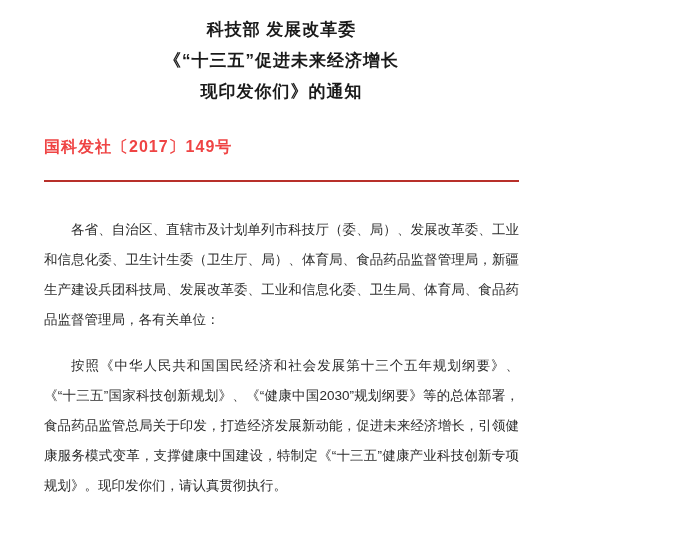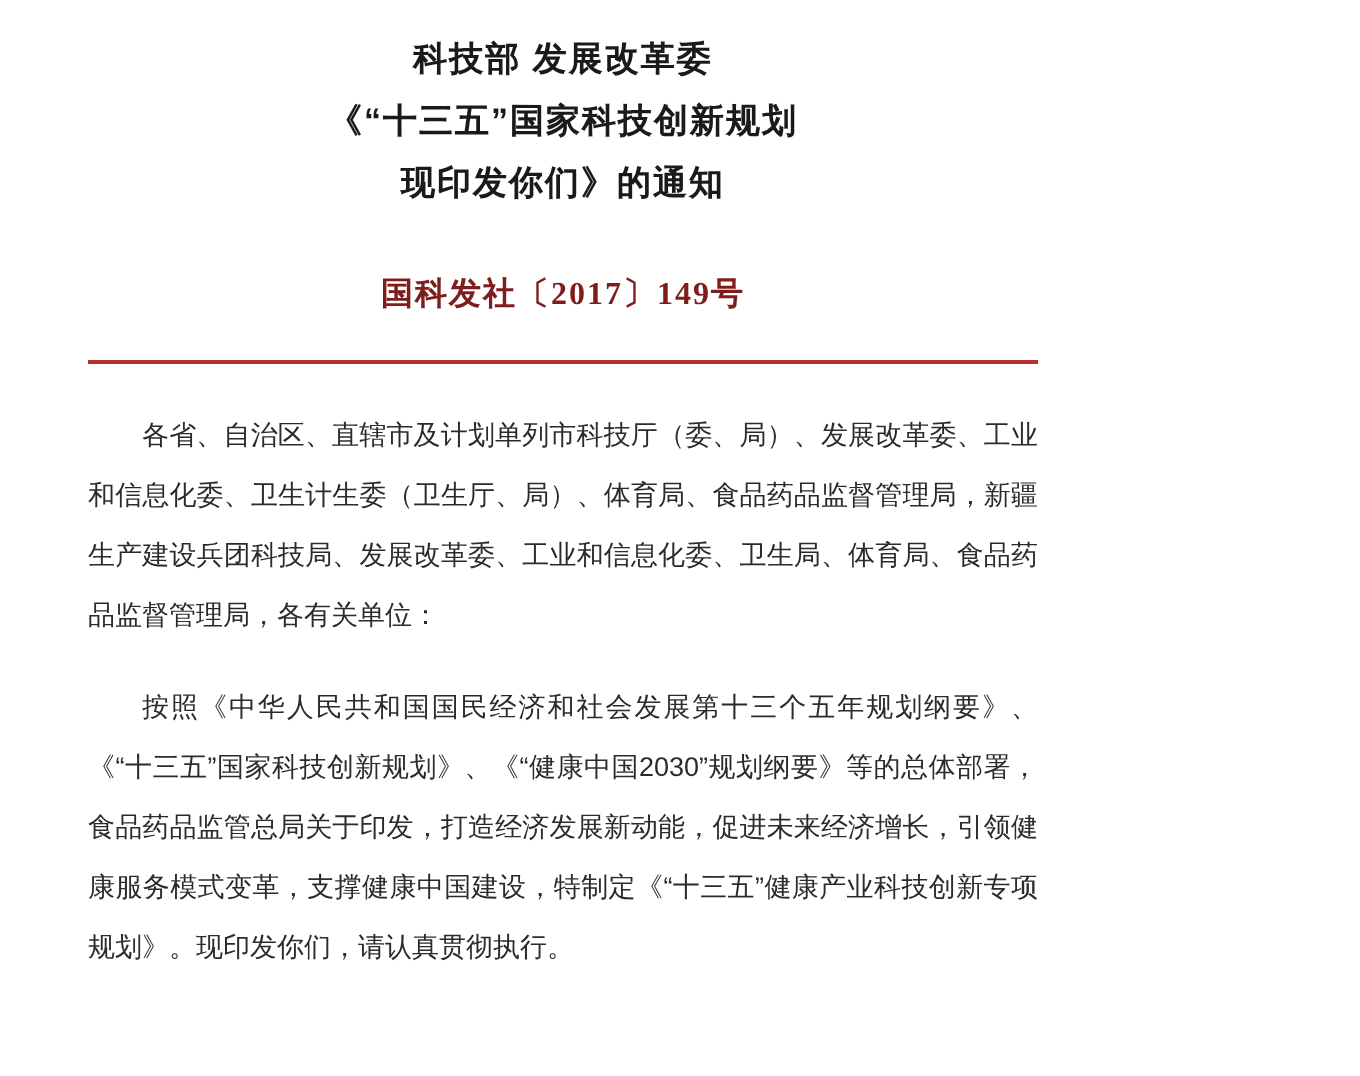--- a/index.html
+++ b/index.html
@@ -30,39 +30,39 @@
     font-family: "Liberation Sans", "DejaVu Sans", sans-serif;
     font-weight: bold;
     font-size: 17px;
     line-height: 31px;
     letter-spacing: 1px;
     color: #1a1a1a;
     white-space: nowrap;
   }
   .doc-number {
     margin-top: 30px;
-    text-align: center;
-    font-family: Liberation Serif, serif;
+    text-align: left;
+    font-family: Liberation Sans, sans-serif;
     font-size: 16px;
     font-weight: bold;
     letter-spacing: 1px;
-    color: #7f1d1d;
+    color: #ef4444;
   }
   .divider-wrap {
     margin-top: 22px;
     height: 3px;
     position: relative;
   }
   .divider {
     height: 2px;
     width: 100%;
     background: #b8302a;
   }
   .body-block {
-    margin-top: 20px;
+    margin-top: 32px;
   }
   .para {
     font-family: "Liberation Sans", "DejaVu Sans", sans-serif;
     font-size: 13.5px;
     line-height: 30px;
     color: #2b2b2b;
     text-align: justify;
     text-justify: inter-ideograph;
     margin: 0 0 16px 0;
   }
@@ -70,21 +70,21 @@
     text-indent: 2em;
   }
 </style>
 </head>
 <body>
 
 <div class="page">
 
   <div class="title-block">
     <div class="title-line">科技部 发展改革委</div>
-    <div class="title-line">《“十三五”国家科技创新规划</div>
+    <div class="title-line">《“十三五”促进未来经济增长</div>
     <div class="title-line">现印发你们》的通知</div>
   </div>
 
   <div class="doc-number">国科发社〔2017〕149号</div>
 
   <div class="divider-wrap">
     <div class="divider" style="background: rgb(184, 48, 42);"></div>
   </div>
 
   <div class="body-block">

